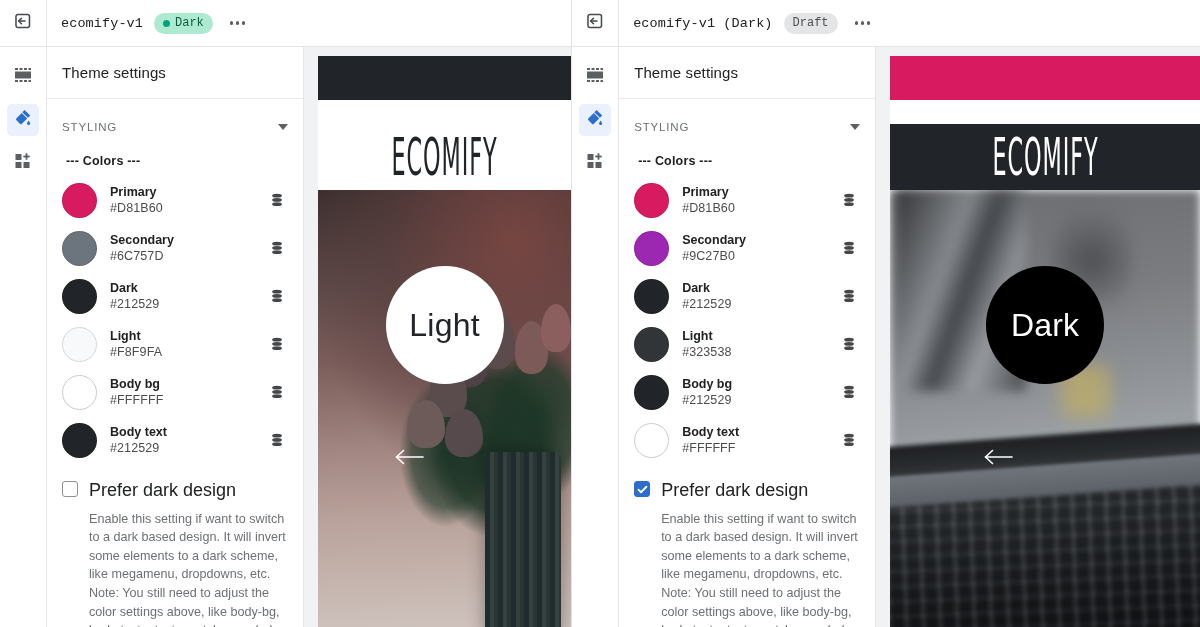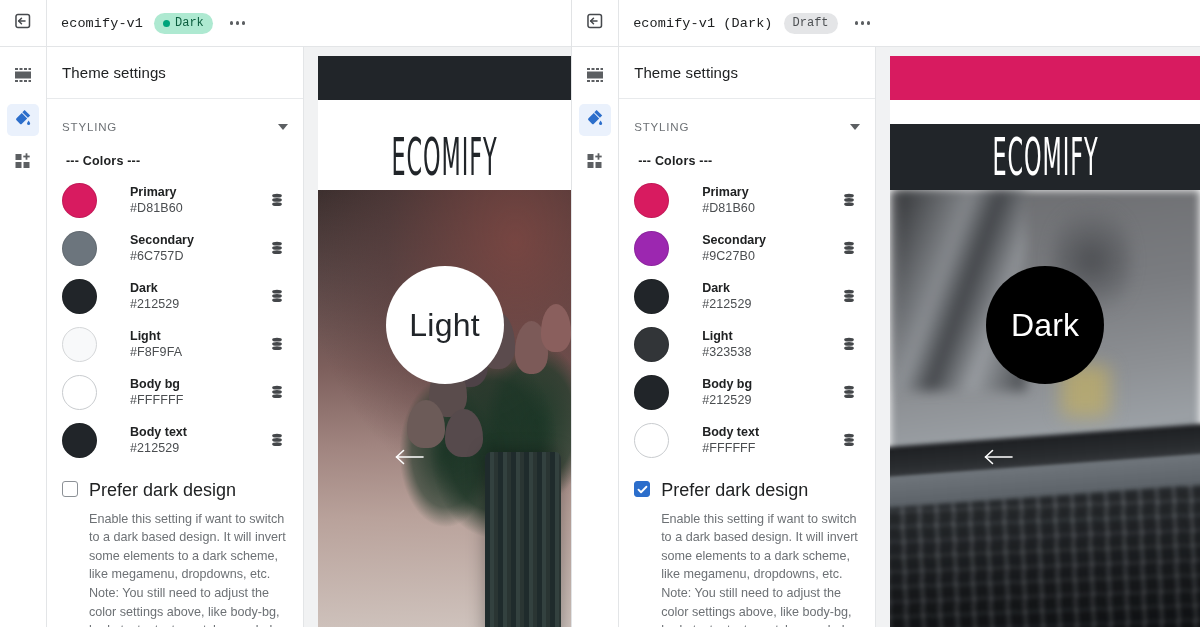--- a/index.html
+++ b/index.html
@@ -137,21 +137,20 @@
   .group-title {
     font-size: 12.5px; font-weight: 700; color: #202223;
     margin: 9px 4px 8px; letter-spacing: .2px;
   }
 
   
   .color-row {
     display: flex; align-items: center;
     height: 48px;
     cursor: pointer;
-    gap: 20px;
   }
   .swatch {
     width: 35px; height: 35px; border-radius: 50%;
     min-width: 35px;
     border: 1px solid rgba(0,0,0,.10);
   }
   .color-meta { flex: 1; padding-left: 13px; line-height: 1.28; }
   .color-name { font-size: 12.5px; font-weight: 700; color: #202223; }
   .color-hex  { font-size: 12.5px; color: #4a4d50; letter-spacing: .1px; }
   .layers-ico { width: 18px; height: 18px; margin-right: 2px; cursor: pointer; }

